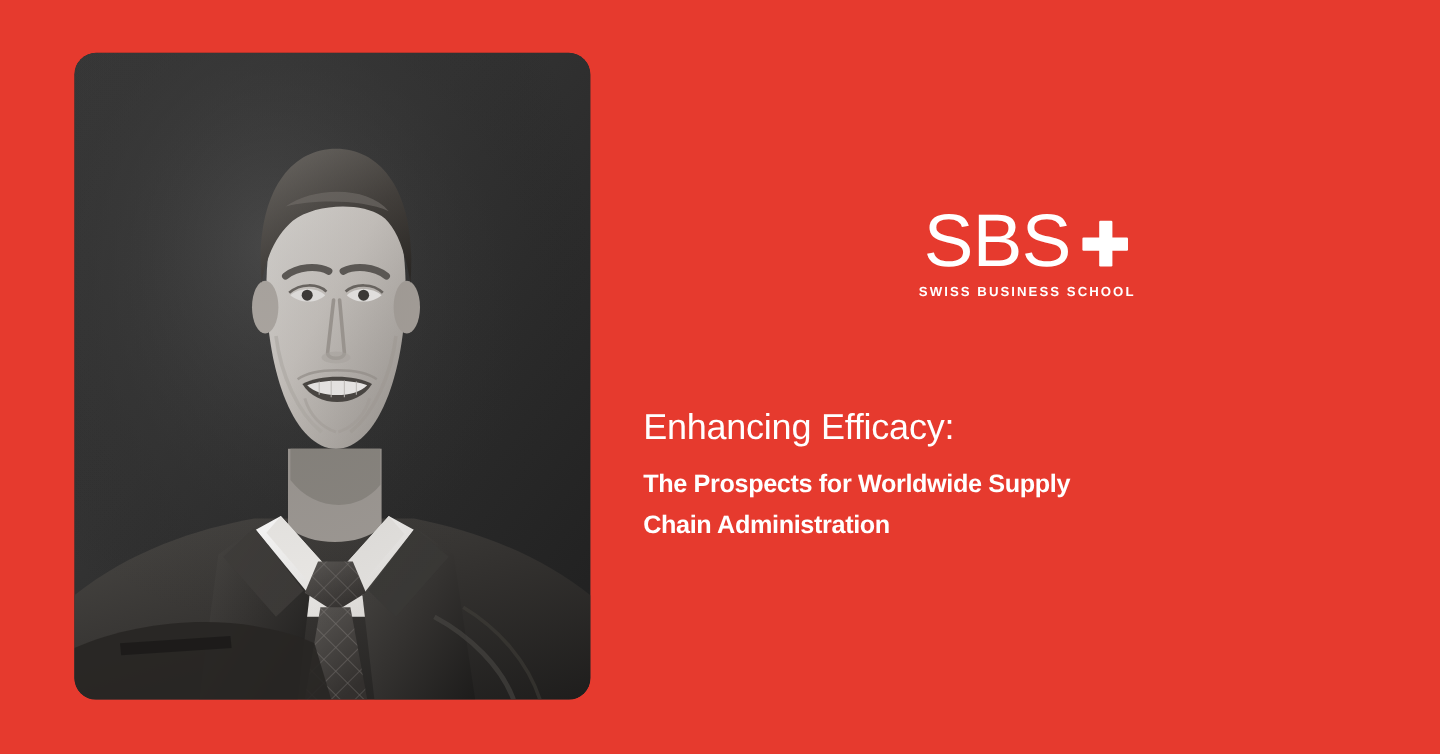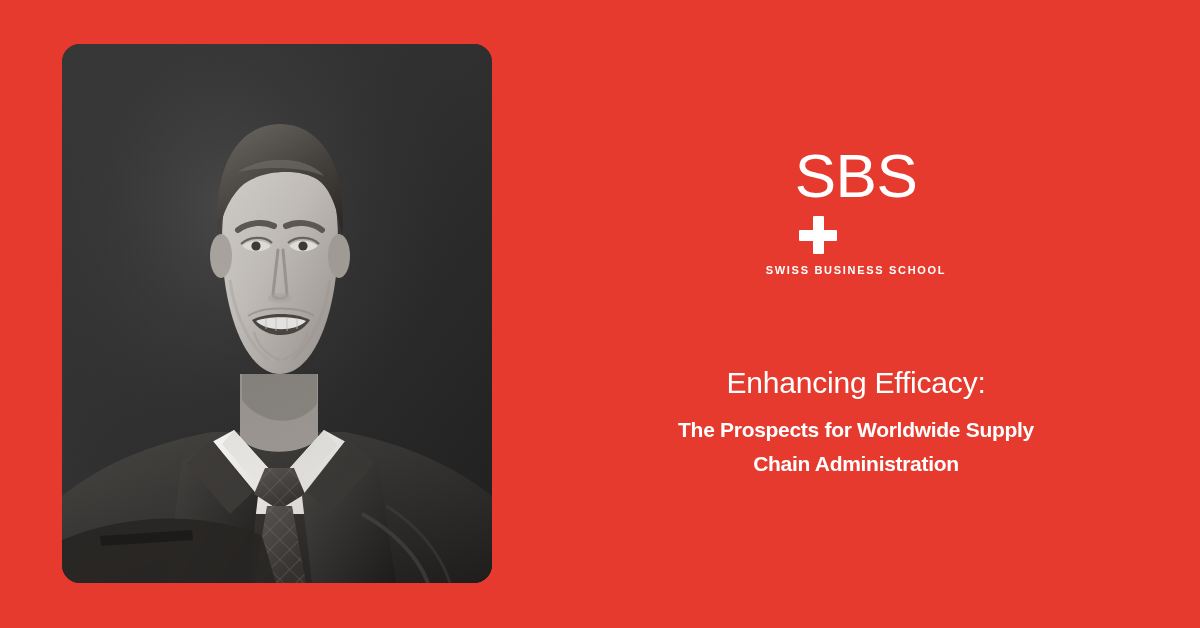--- a/index.html
+++ b/index.html
@@ -56,24 +56,23 @@
 
   
   .logo {
     display: flex;
     flex-direction: column;
     align-items: center;
     margin-bottom: 74px;
   }
   .logo-mark {
     display: flex;
-    align-items: flex-start;
+    align-items: center;
     justify-content: center;
     gap: 6px;
-    flex-direction: column;
   }
   .logo-word {
     color: #ffffff;
     font-family: "Liberation Sans", sans-serif;
     font-size: 62px;
     font-weight: 400;
     line-height: 0.92;
     letter-spacing: -0.5px;
   }
   .logo-cross {
@@ -108,21 +107,21 @@
     font-family: "Liberation Sans", sans-serif;
     font-size: 11px;
     font-weight: 700;
     letter-spacing: 1.7px;
     margin-top: 8px;
     white-space: nowrap;
   }
 
   
   .headline {
-    text-align: center;
+    text-align: left;
     color: #ffffff;
     width: 640px;
     margin-top: 10px;
   }
   .headline-kicker {
     font-family: "Liberation Sans", sans-serif;
     font-size: 30px;
     font-weight: 400;
     line-height: 1.5;
     letter-spacing: -0.2px;

